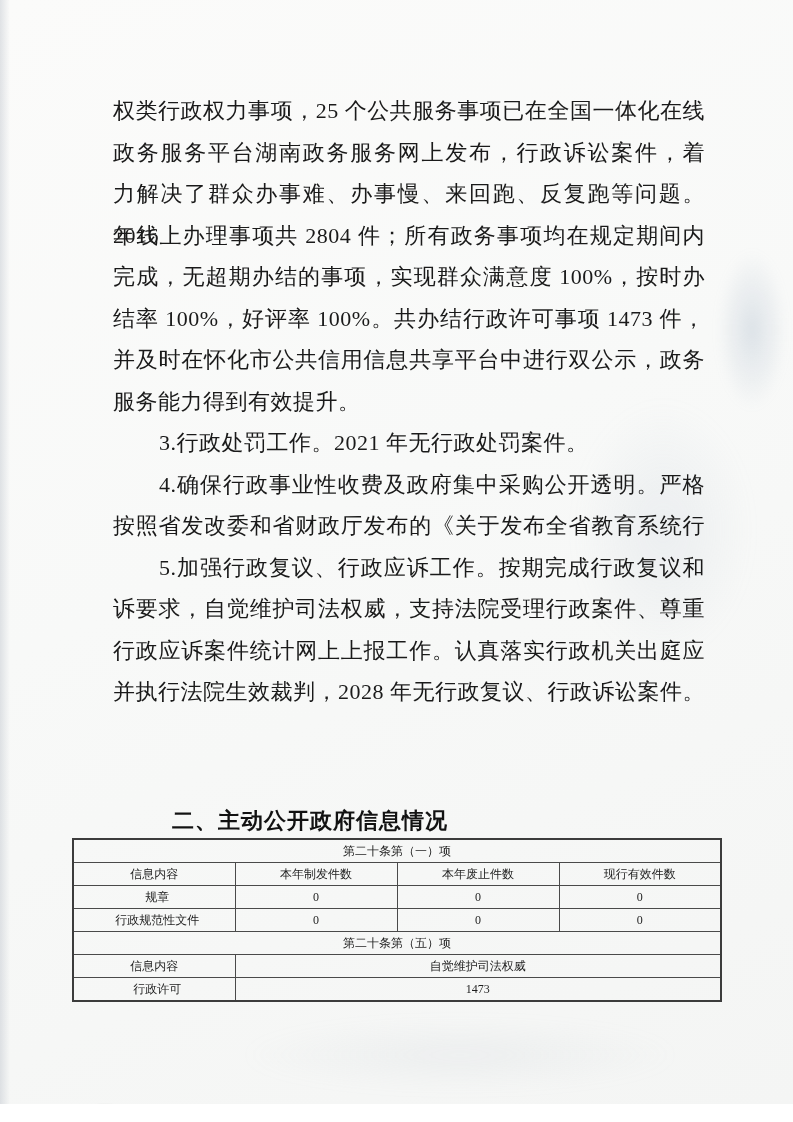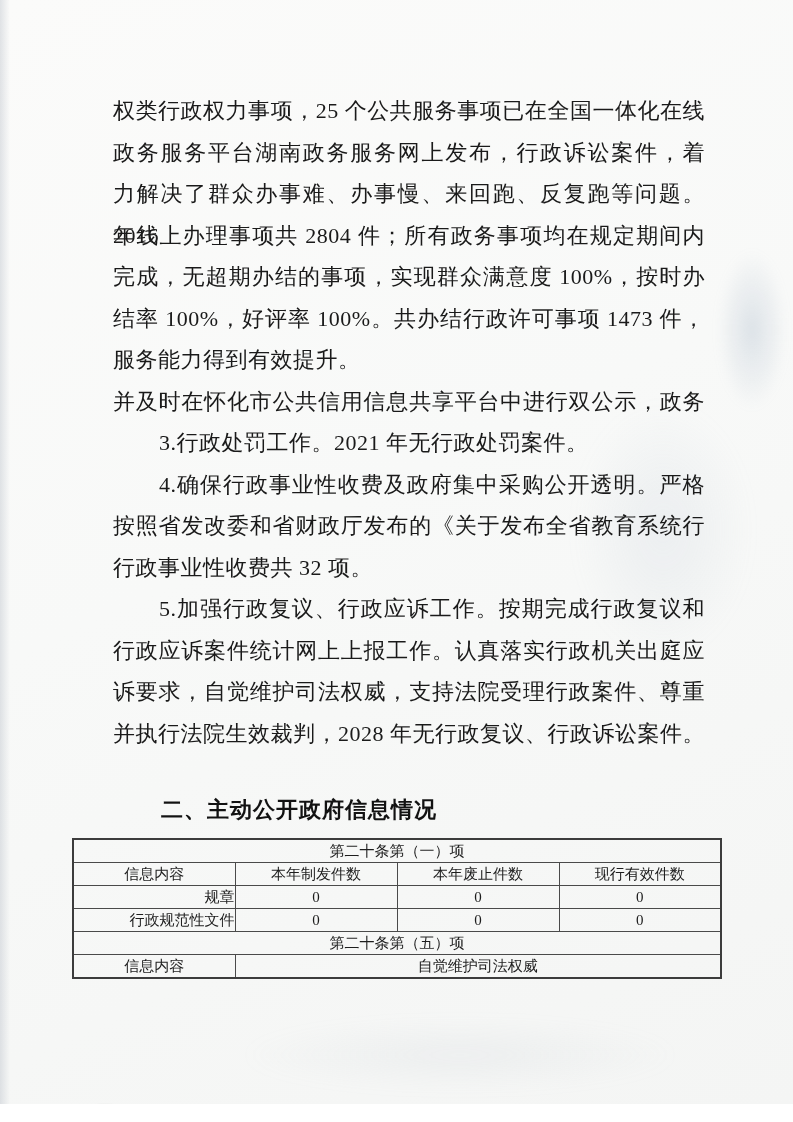--- a/index.html
+++ b/index.html
@@ -17,37 +17,37 @@
   }
   .line {
     height:41.5px; line-height:41.5px;
     text-align:justify; text-align-last:justify;
     letter-spacing:0.5px;
   }
   .line.l { text-align:left; text-align-last:left; }
   .ind { text-indent:46px; }
   
   .heading {
-    position:absolute; left:161px; top:795px; margin:0;
+    position:absolute; left:161px; top:795px; margin:11px;
     font-family:"Liberation Sans","DejaVu Sans",sans-serif;
     font-size:22px; font-weight:700; color:#121212; letter-spacing:1px;
   }
   
   .datatable {
     position:absolute; left:72px; top:838px; width:650px;
     border-collapse:collapse; table-layout:fixed;
-    font-size:15px; color:#1d1d1d;
+    font-size:12px; color:#1d1d1d;
     border:2px solid #3c3c3c;
   }
   .datatable td {
     border:1px solid #4a4a4a;
     height:22px; padding:0; text-align:center;
     overflow:hidden; white-space:nowrap;
   }
-  .datatable td.lft { text-align:right; padding-left:6px; }
+  .datatable td.lft { text-align:center; padding-left:6px; }
   
   .scan-bottom {
     position:absolute; left:0; top:1110px; width:810px; height:3px;
     background:linear-gradient(to right,#2a2822,#6b6960 18%,#8f8d85 45%,#838178 72%,#929088 100%);
     transform:rotate(-0.25deg); transform-origin:left center;
   }
   .scan-bottom-wedge {
     position:absolute; left:0; top:1106px; width:120px; height:9px;
     background:linear-gradient(to right,#24221c 0%,rgba(36,34,28,0.55) 45%,transparent 95%);
     border-radius:0 0 100% 0; transform:rotate(-1.2deg); transform-origin:left center;
@@ -77,29 +77,28 @@
   <div class="ghost ghost2"></div>
   <div class="ghost ghost3"></div>
 
   <div class="textblock">
     <div class="line j">权类行政权力事项，25 个公共服务事项已在全国一体化在线</div>
     <div class="line j">政务服务平台湖南政务服务网上发布，行政诉讼案件，着</div>
     <div class="line j">力解决了群众办事难、办事慢、来回跑、反复跑等问题。2016</div>
     <div class="line j">年线上办理事项共 2804 件；所有政务事项均在规定期间内</div>
     <div class="line j">完成，无超期办结的事项，实现群众满意度 100%，按时办</div>
     <div class="line j">结率 100%，好评率 100%。共办结行政许可事项 1473 件，</div>
+    <div class="line j">并及时在怀化市公共信用信息共享平台中进行双公示，政务</div>
     <div class="line l">服务能力得到有效提升。</div>
-    <div class="line j">并及时在怀化市公共信用信息共享平台中进行双公示，政务</div>
     <div class="line l ind">3.行政处罚工作。2021 年无行政处罚案件。</div>
     <div class="line j ind">4.确保行政事业性收费及政府集中采购公开透明。严格</div>
     <div class="line j">按照省发改委和省财政厅发布的《关于发布全省教育系统行</div>
-    <div class="line l">行政事业性收费共 32 项。</div>
     <div class="line j ind">5.加强行政复议、行政应诉工作。按期完成行政复议和</div>
+    <div class="line j">诉要求，自觉维护司法权威，支持法院受理行政案件、尊重</div>
     <div class="line j">行政应诉案件统计网上上报工作。认真落实行政机关出庭应</div>
-    <div class="line j">诉要求，自觉维护司法权威，支持法院受理行政案件、尊重</div>
     <div class="line j">并执行法院生效裁判，2028 年无行政复议、行政诉讼案件。</div>
   </div>
 
   <h2 class="heading">二、主动公开政府信息情况</h2>
 
   <table class="datatable">
     <colgroup>
       <col style="width:25%">
         <col style="width:25%">
         <col style="width:25%">
@@ -127,19 +126,23 @@
       <td>0</td>
       <td>0</td>
     </tr>
     <tr>
       <td colspan="4">第二十条第（五）项</td>
     </tr>
     <tr>
       <td>信息内容</td>
       <td colspan="3">自觉维护司法权威</td>
     </tr>
+    <tr>
+      <td class="lft">行政许可</td>
+      <td colspan="3">1473</td>
+    </tr>
   </tbody>
     </table>
 
   <div class="scan-bottom"></div>
   <div class="scan-bottom-wedge"></div>
 
 </div>
 
 </body></html>

